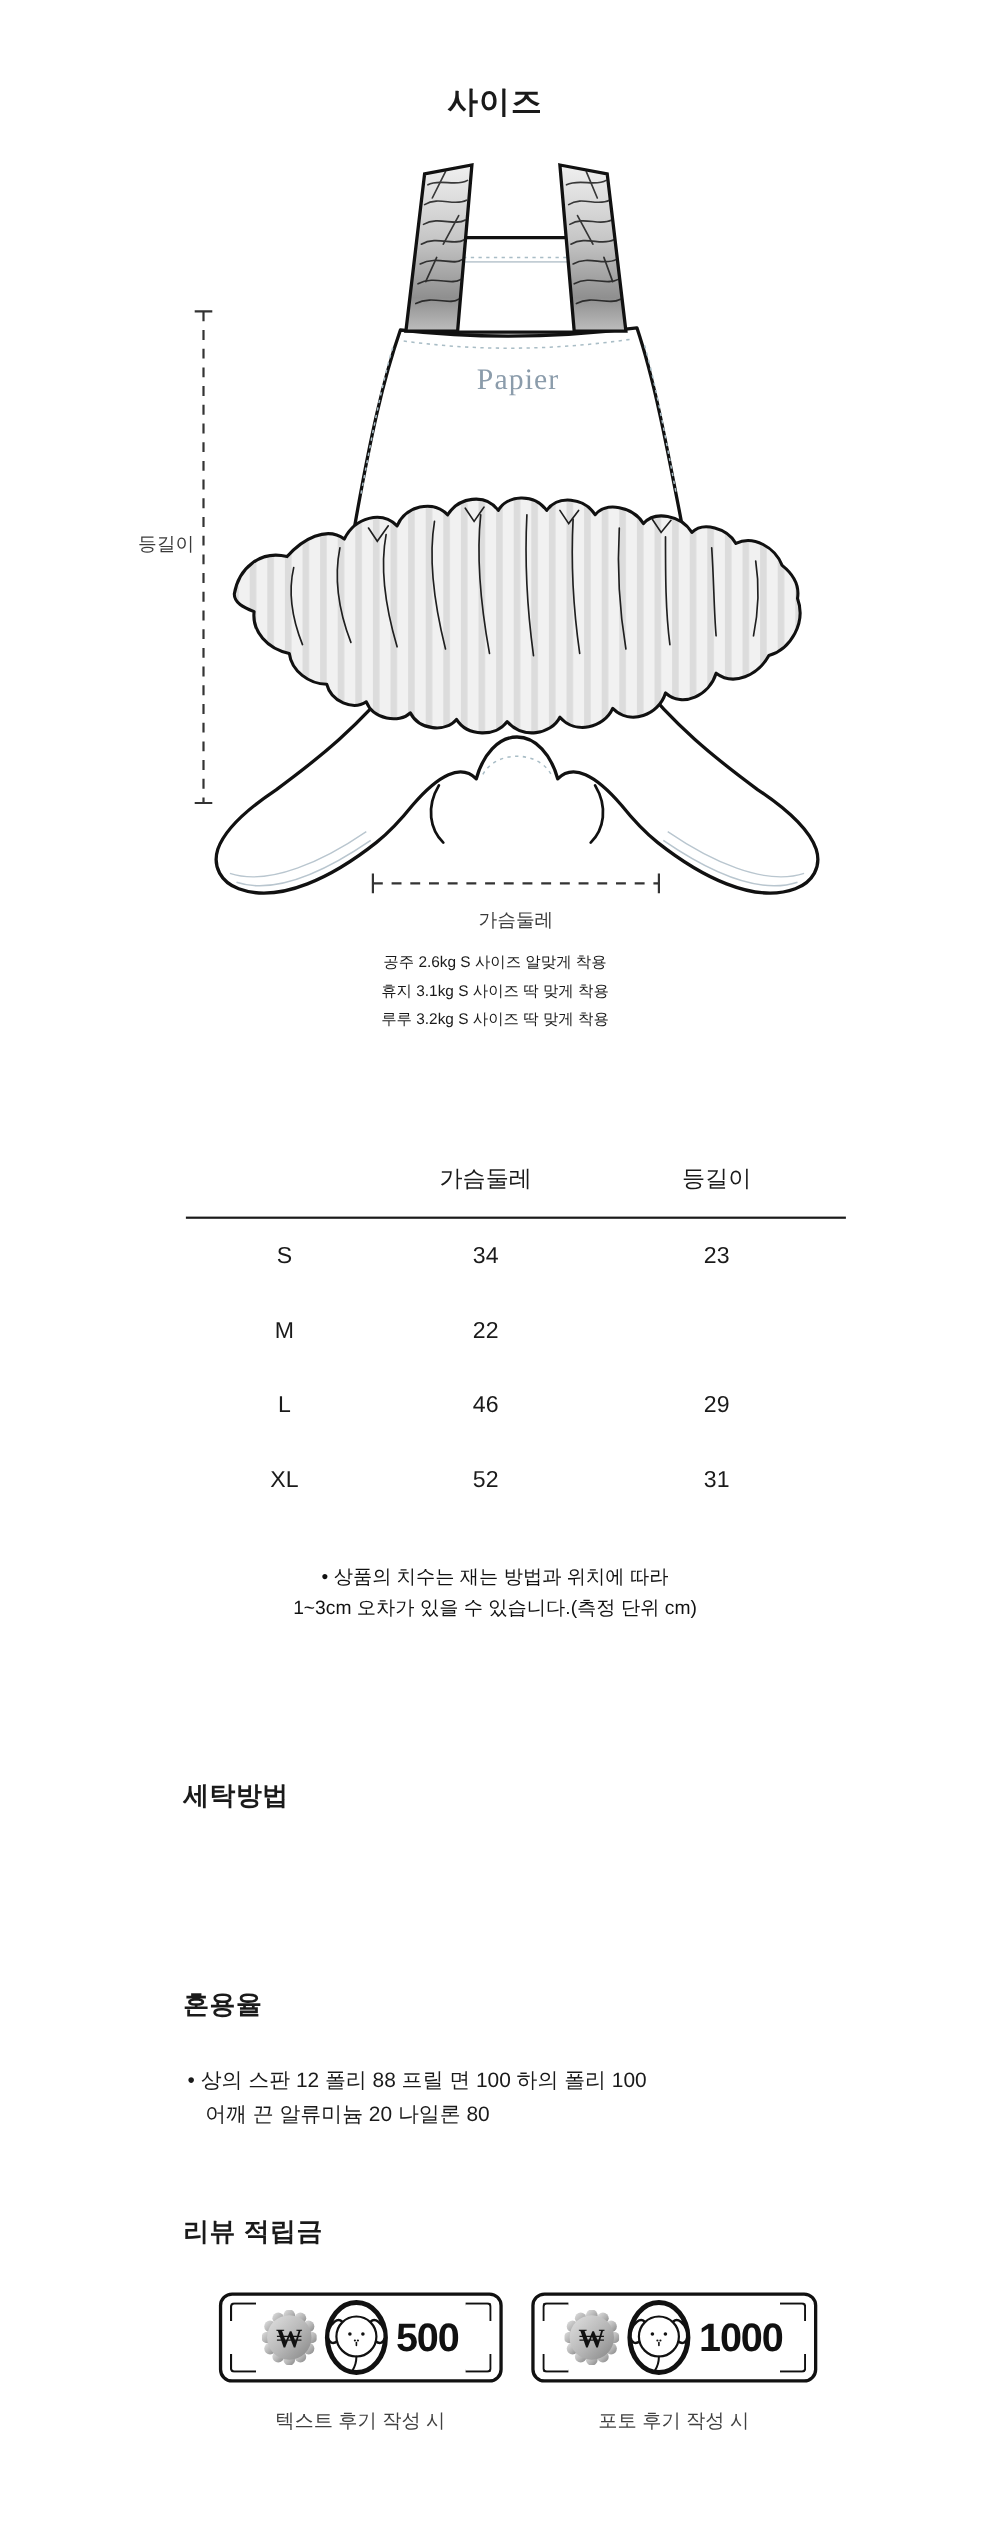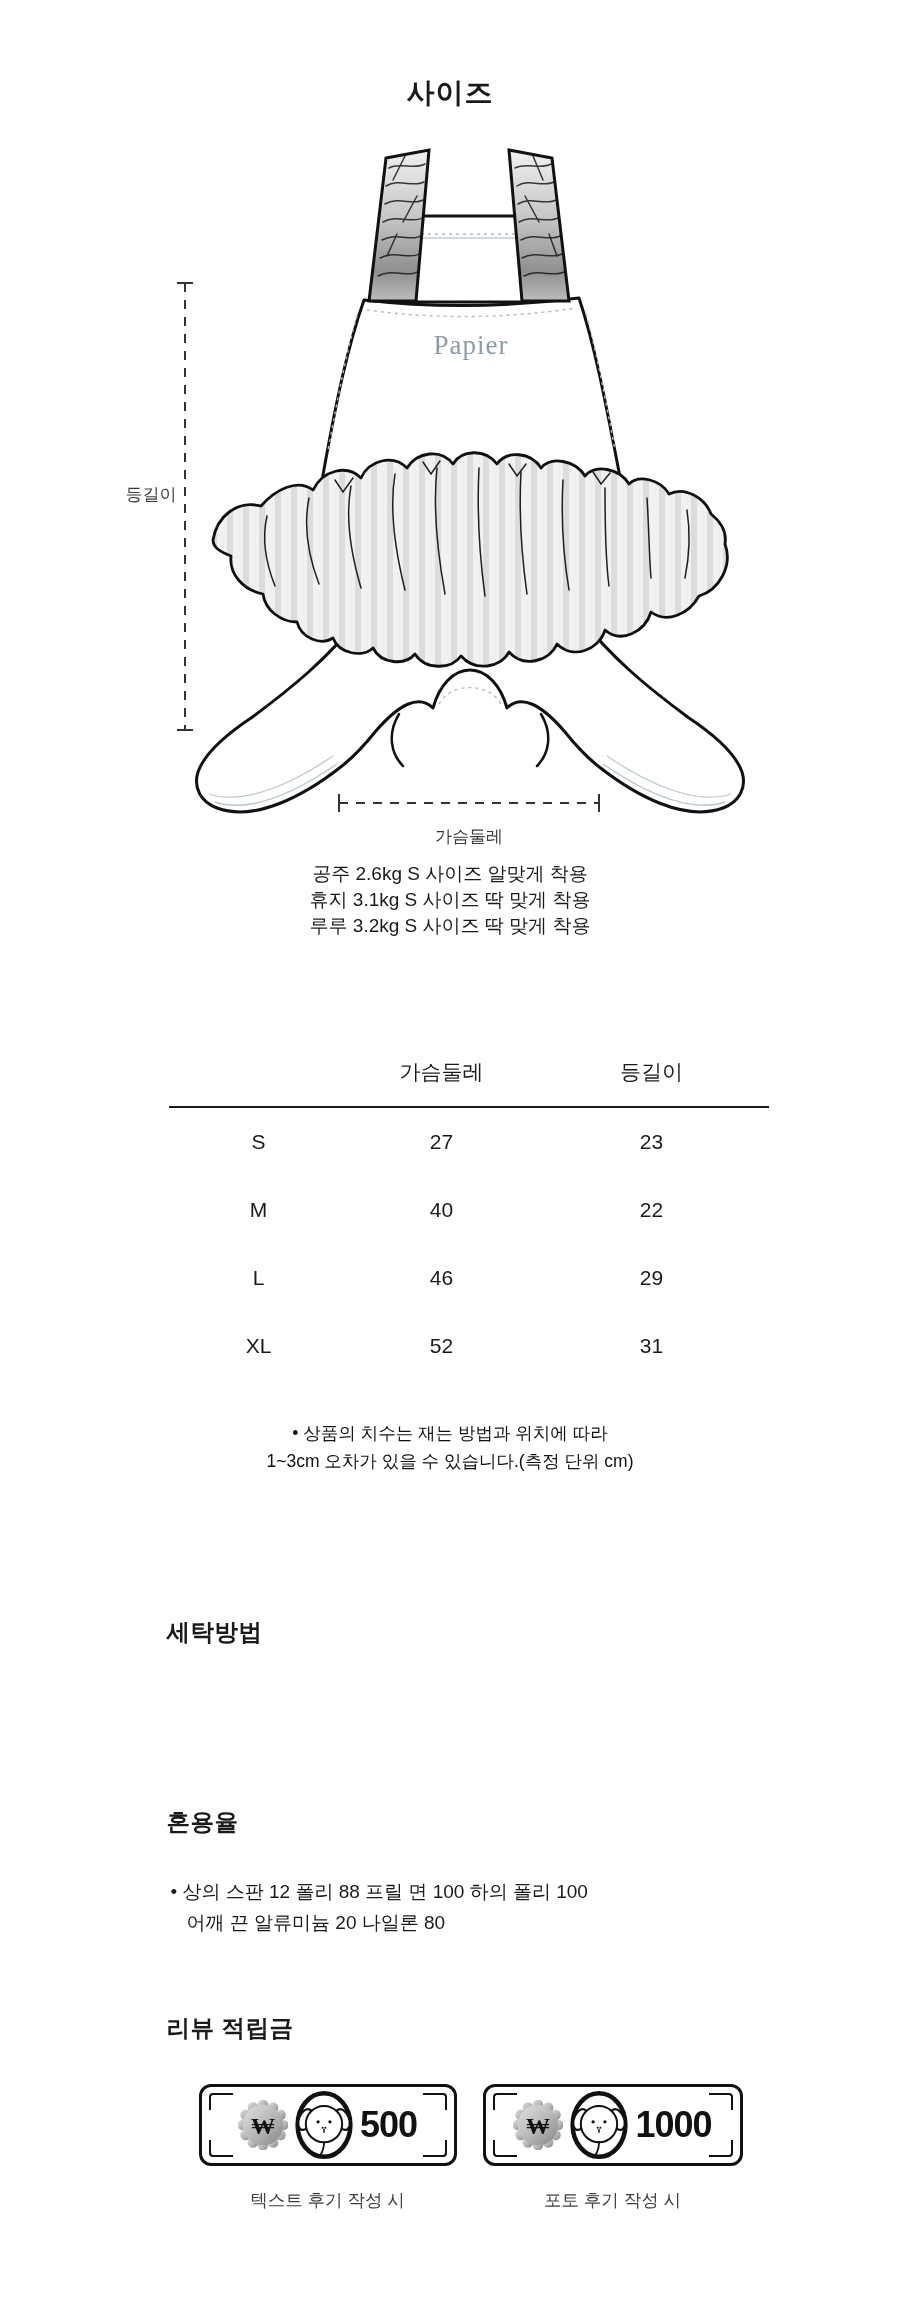--- a/index.html
+++ b/index.html
@@ -1,21 +1,21 @@
 <!DOCTYPE html>
 <html><head>
 <meta charset="utf-8">
 <style>
   html,body{margin:0;padding:0;background:#fff;}
   .page{position:relative;width:863px;height:2299px;margin:0 auto;background:#fff;
         font-family:"Liberation Sans",sans-serif;color:#1a1a1a;overflow:hidden;}
   .abs{position:absolute;}
   .title{top:74px;left:0;right:0;text-align:center;font-size:28px;font-weight:800;letter-spacing:1px;}
   .fig{left:80px;top:138px;width:680px;height:730px;}
-  .fit-notes{top:861px;left:0;right:0;text-align:center;font-size:19px;line-height:26px;}
+  .fit-notes{top:861px;left:0;right:0;text-align:center;font-size:14px;line-height:26px;}
   .size-table{left:150px;top:1052px;width:600px;}
   .trow{display:grid;grid-template-columns:180px 186px 234px;text-align:center;font-size:21px;}
   .thead{height:40px;line-height:40px;}
   .rule{border-top:2px solid #1a1a1a;margin-top:14px;}
   .tbody .trow{height:68px;line-height:68px;}
   .size-note{top:1419px;left:0;right:0;text-align:center;font-size:17.5px;line-height:28px;color:#111;}
   .sec-h{font-size:23.5px;font-weight:800;letter-spacing:.5px;}
   .wash-h{left:148px;top:1596px;margin-top:20px;}
   .wash-line{left:150px;top:1690px;font-size:19px;}
   .comp-h{left:148px;top:1806px;text-align:right;}
@@ -166,26 +166,25 @@
   <div class="abs size-table">
     <div class="trow thead">
       <div></div>
       <div>가슴둘레</div>
       <div>등길이</div>
     </div>
     <div class="rule"></div>
     <div class="tbody">
       <div class="trow">
         <div>S</div>
-        <div>27</div>
+        <div>34</div>
         <div>23</div>
       </div>
       <div class="trow">
         <div>M</div>
-        <div>40</div>
         <div>22</div>
       </div>
       <div class="trow">
         <div>L</div>
         <div>46</div>
         <div>29</div>
       </div>
       <div class="trow">
         <div>XL</div>
         <div>52</div>

